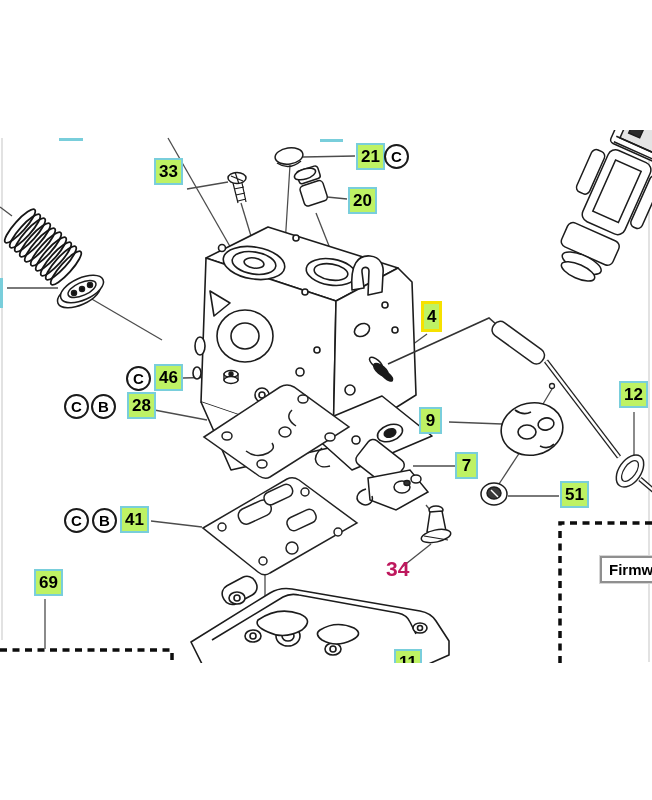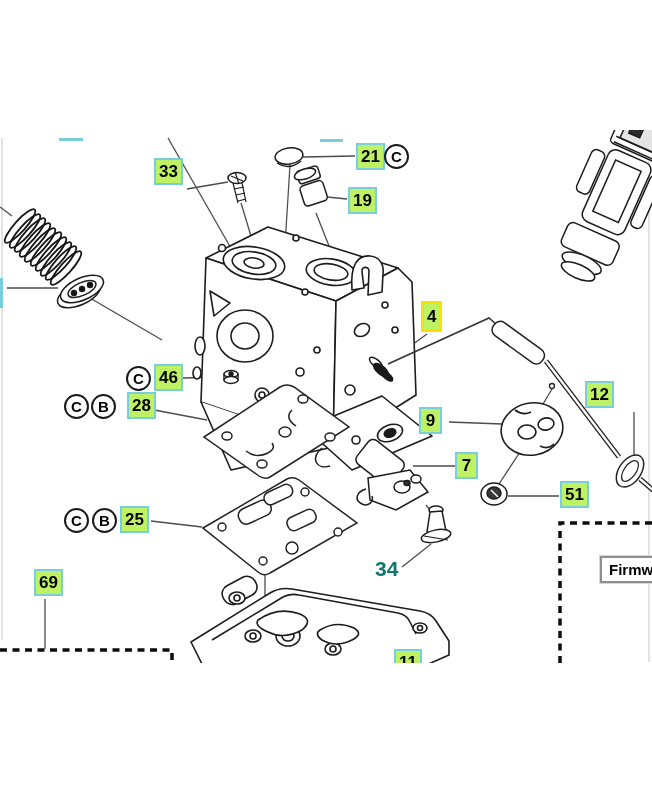--- a/index.html
+++ b/index.html
@@ -22,21 +22,21 @@
   }
   .num.hl{border:3px solid #f6e100;height:31px;min-width:21px;}
   .letter{
     position:absolute;box-sizing:border-box;
     width:25px;height:25px;border-radius:50%;
     border:2px solid #1a1a1a;background:#ffffff;
     display:flex;align-items:center;justify-content:center;
     font-weight:bold;font-size:15px;color:#000;line-height:1;
   }
   .num-plain{
-    position:absolute;font-weight:bold;font-size:21px;color:#0f766e;line-height:1;
+    position:absolute;font-weight:bold;font-size:21px;color:#be185d;line-height:1;margin-left:11px;
   }
   .frag{position:absolute;background:#79cedb;}
   .fw{
     position:absolute;box-sizing:border-box;
     left:600px;top:426px;width:64px;height:27px;
     background:#ffffff;border:2px solid #8f8f8f;
     box-shadow:0 0 0 1px #d6d6d6;
     display:flex;align-items:center;
     padding-left:7px;font-weight:bold;font-size:15px;color:#000;
     white-space:nowrap;overflow:hidden;
@@ -276,40 +276,40 @@
 
   <div class="frag" style="left:59px;top:8px;width:24px;height:3px;"></div>
   <div class="frag" style="left:320px;top:9px;width:23px;height:3px;"></div>
   <div class="frag" style="left:0;top:148px;width:3px;height:30px;"></div>
 
   <div class="num" style="left:154px;top:28px;">33</div>
 
   <div class="num" style="left:356px;top:13px;">21</div>
   <div class="letter" style="left:384px;top:14px;">C</div>
 
-  <div class="num" style="left:348px;top:57px;">19</div>
+  <div class="num" style="left:348px;top:57px;">20</div>
 
   <div class="letter" style="left:126px;top:236px;">C</div>
   <div class="num" style="left:154px;top:234px;">46</div>
 
   <div class="letter" style="left:64px;top:264px;">C</div>
   <div class="letter" style="left:91px;top:264px;">B</div>
   <div class="num" style="left:127px;top:262px;">28</div>
 
   <div class="letter" style="left:64px;top:378px;">C</div>
   <div class="letter" style="left:92px;top:378px;">B</div>
-  <div class="num" style="left:120px;top:376px;">25</div>
+  <div class="num" style="left:120px;top:376px;">41</div>
 
   <div class="num" style="left:34px;top:439px;">69</div>
 
   <div class="num hl" style="left:421px;top:171px;">4</div>
 
   <div class="num" style="left:419px;top:277px;">9</div>
 
-  <div class="num" style="left:585px;top:251px;">12</div>
+  <div class="num" style="left:619px;top:251px;">12</div>
 
   <div class="num" style="left:455px;top:322px;">7</div>
 
   <div class="num" style="left:560px;top:351px;">51</div>
 
   <div class="num-plain" style="left:375px;top:428px;">34</div>
 
   <div class="num" style="left:394px;top:519px;text-align:center;">11</div>
 
   <div class="fw">Firmw</div>

